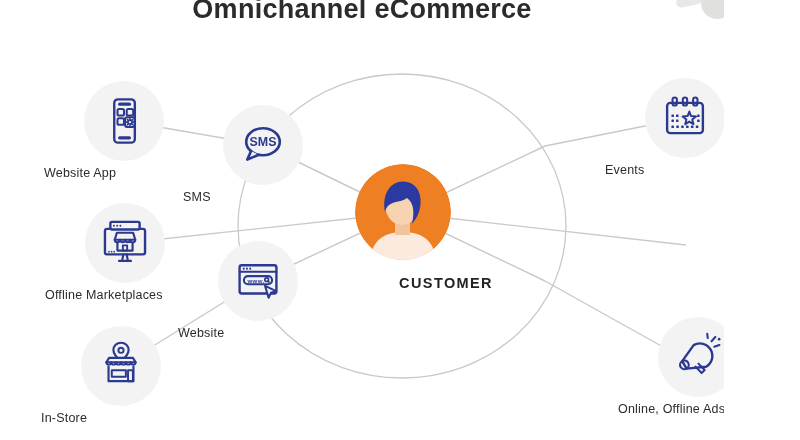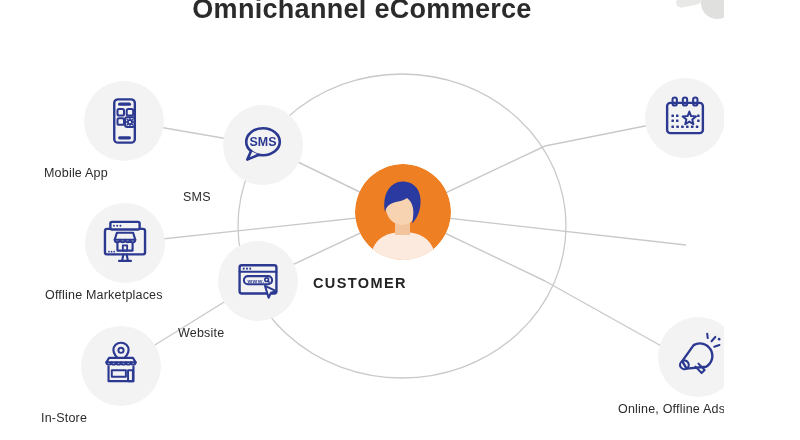--- a/index.html
+++ b/index.html
@@ -16,21 +16,21 @@
   .wires ellipse{stroke:var(--line);stroke-width:1.3;fill:none;}
   .node{position:absolute;transform:translateX(-50%);width:160px;text-align:left;}
   .bubble{width:80px;height:80px;border-radius:50%;background:var(--nodebg);
           margin:0 auto;display:flex;align-items:center;justify-content:center;}
   .ic{width:52px;height:52px;color:var(--navy);stroke:currentColor;fill:none;
       stroke-width:2.2;stroke-linecap:round;stroke-linejoin:round;}
   .ic text{stroke:none;fill:currentColor;font-family:"Liberation Sans",sans-serif;}
   .ic .fillbg{fill:var(--nodebg);}
   .ic .dot{fill:currentColor;stroke:none;}
   .nlabel{margin-top:5px;font-size:12.5px;color:var(--text);letter-spacing:.2px;}
-  .customer{position:absolute;transform:translateX(-50%);width:180px;text-align:left;}
+  .customer{position:absolute;transform:translateX(-50%);width:180px;text-align:right;}
   .avatar{width:96px;height:96px;display:block;margin:0 auto;}
   .clabel{margin-top:15px;font-size:14.5px;font-weight:700;letter-spacing:1.4px;color:#232323;}
   .wm1{position:absolute;top:-13px;right:-9px;width:32px;height:32px;border-radius:50%;
        background:#d6d6d4;opacity:.75;}
   .wm2{position:absolute;top:-4px;right:22px;width:26px;height:10px;border-radius:6px;
        background:#e2e2e0;opacity:.8;transform:rotate(-12deg);}
 </style>
 </head>
 <body>
 
@@ -61,21 +61,21 @@
         <line x1="20" y1="8.5" x2="29" y2="8.5" stroke-width="3"></line>
         <line x1="20" y1="39.5" x2="29" y2="39.5" stroke-width="3"></line>
         <rect x="18" y="13" width="6" height="6" rx="1.5" stroke-width="1.9"></rect>
         <rect x="26.5" y="13" width="6" height="6" rx="1.5" stroke-width="1.9"></rect>
         <rect x="18" y="21.5" width="6" height="6" rx="1.5" stroke-width="1.9"></rect>
         <rect x="25" y="20.5" width="9" height="9" rx="2" stroke-width="1.9"></rect>
         <circle cx="29.5" cy="25" r="1.9" stroke-width="1.6"></circle>
         <path stroke-width="1.4" d="M29.5 21.6 v1 M29.5 27.4 v1 M26.1 25 h1 M32 25 h1 M27.1 22.6 l.7 .7 M31.2 26.7 l.7 .7 M31.9 22.6 l-.7 .7 M27.8 26.7 l-.7 .7"></path>
       </svg>
     </div>
-    <div class="nlabel">Mobile App</div>
+    <div class="nlabel">Website App</div>
   </div>
 
   <div class="node" style="left:125px;top:203px">
     <div class="bubble">
       <svg class="ic" viewBox="0 0 48 48">
         <rect x="5.5" y="11" width="37" height="23.5" rx="2"></rect>
         <path d="M18.5 40.5 h11 M22.5 34.5 l-1.2 6 M25.5 34.5 l1.2 6" stroke-width="2"></path>
         <rect x="10.5" y="4.5" width="27" height="7" rx="1.5" class="fillbg"></rect>
         <circle class="dot" cx="13.8" cy="8" r=".9"></circle>
           <circle class="dot" cx="16.8" cy="8" r=".9"></circle>
@@ -153,20 +153,21 @@
         <rect class="dot" x="15.7" y="25.4" width="2.3" height="2.3" rx=".5"></rect>
         <rect class="dot" x="35.2" y="25.4" width="2.3" height="2.3" rx=".5"></rect>
         <rect class="dot" x="11.5" y="31" width="2.3" height="2.3" rx=".5"></rect>
         <rect class="dot" x="16" y="31" width="2.3" height="2.3" rx=".5"></rect>
         <rect class="dot" x="20.5" y="31" width="2.3" height="2.3" rx=".5"></rect>
         <rect class="dot" x="25" y="31" width="2.3" height="2.3" rx=".5"></rect>
         <rect class="dot" x="29.5" y="31" width="2.3" height="2.3" rx=".5"></rect>
         <rect class="dot" x="34" y="31" width="2.3" height="2.3" rx=".5"></rect>
       </svg>
     </div>
+    <div class="nlabel">Events</div>
   </div>
 
 
   <div class="node" style="left:698px;top:317px">
     <div class="bubble">
       <svg class="ic" viewBox="0 0 48 48">
         <g transform="rotate(-30 24 24)">
           <circle cx="9.5" cy="24" r="4" stroke-width="2"></circle>
           <path d="M9.5 20 L26 12.5 A11.5 11.5 0 0 1 26 35.5 L9.5 28 Z"></path>
           <path d="M17.5 30.5 L19.5 38.5 L23.3 37.5 L21.3 29.5" stroke-width="1.9"></path>

